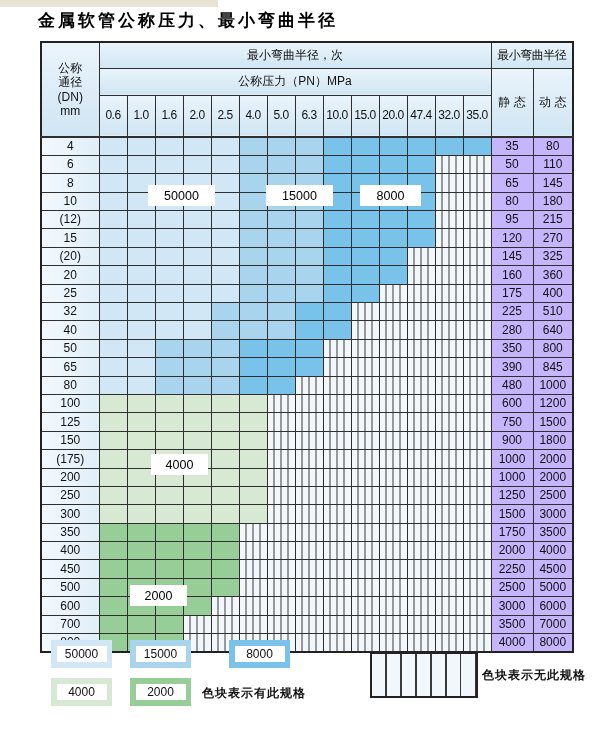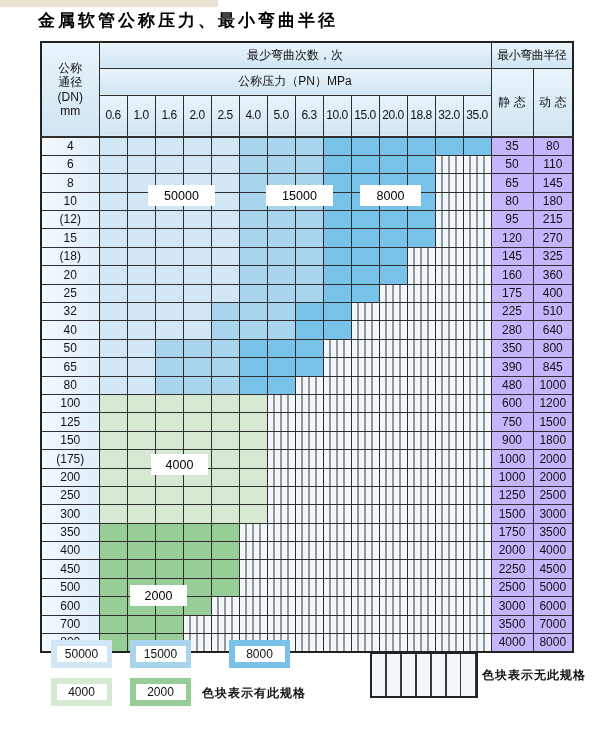--- a/index.html
+++ b/index.html
@@ -87,41 +87,41 @@
       <col style="width:40px">
   </colgroup>
   <thead>
     <tr class="h1">
       <td class="hd dn-h" rowspan="3">
           <div class="ln">公称</div>
           <div class="ln">通径</div>
           <div class="ln">(DN)</div>
           <div class="ln">mm</div>
         </td>
-      <td class="hd" colspan="14">最少弯曲次数，次</td>
+      <td class="hd" colspan="14">最小弯曲半径，次</td>
       <td class="hd rad-h" colspan="2">最小弯曲半径</td>
     </tr>
     <tr class="h2">
       <td class="hd" colspan="14">公称压力（PN）MPa</td>
       <td class="hd stat-h" rowspan="2">静 态</td>
       <td class="hd" rowspan="2">动 态</td>
     </tr>
     <tr class="h3">
         <td class="hd pcol">0.6</td>
         <td class="hd pcol">1.0</td>
         <td class="hd pcol">1.6</td>
         <td class="hd pcol">2.0</td>
         <td class="hd pcol">2.5</td>
         <td class="hd pcol">4.0</td>
         <td class="hd pcol">5.0</td>
         <td class="hd pcol">6.3</td>
         <td class="hd pcol">10.0</td>
         <td class="hd pcol">15.0</td>
         <td class="hd pcol">20.0</td>
-        <td class="hd pcol">18.8</td>
+        <td class="hd pcol">47.4</td>
         <td class="hd pcol">32.0</td>
         <td class="hd pcol">35.0</td>
       </tr>
   </thead>
   <tbody>
       <tr>
         <td class="dnc">4</td>
         <td class="c-50000"></td>
         <td class="c-50000"></td>
         <td class="c-50000"></td>
@@ -228,21 +228,21 @@
         <td class="c-8000"></td>
         <td class="c-8000"></td>
         <td class="c-8000"></td>
         <td class="c-8000"></td>
         <td class="c-none"></td>
         <td class="c-none"></td>
         <td class="val stat">120</td>
         <td class="val">270</td>
       </tr>
       <tr>
-        <td class="dnc">(18)</td>
+        <td class="dnc">(20)</td>
         <td class="c-50000"></td>
         <td class="c-50000"></td>
         <td class="c-50000"></td>
         <td class="c-50000"></td>
         <td class="c-50000"></td>
         <td class="c-15000"></td>
         <td class="c-15000"></td>
         <td class="c-15000"></td>
         <td class="c-8000"></td>
         <td class="c-8000"></td>

